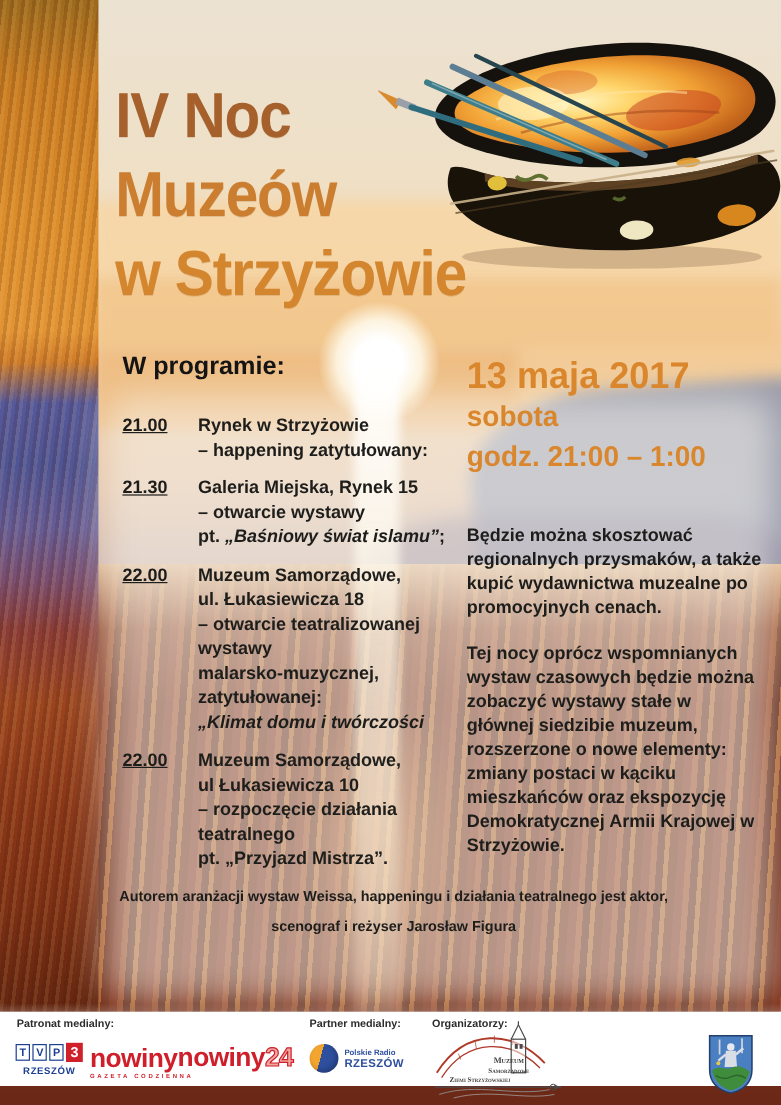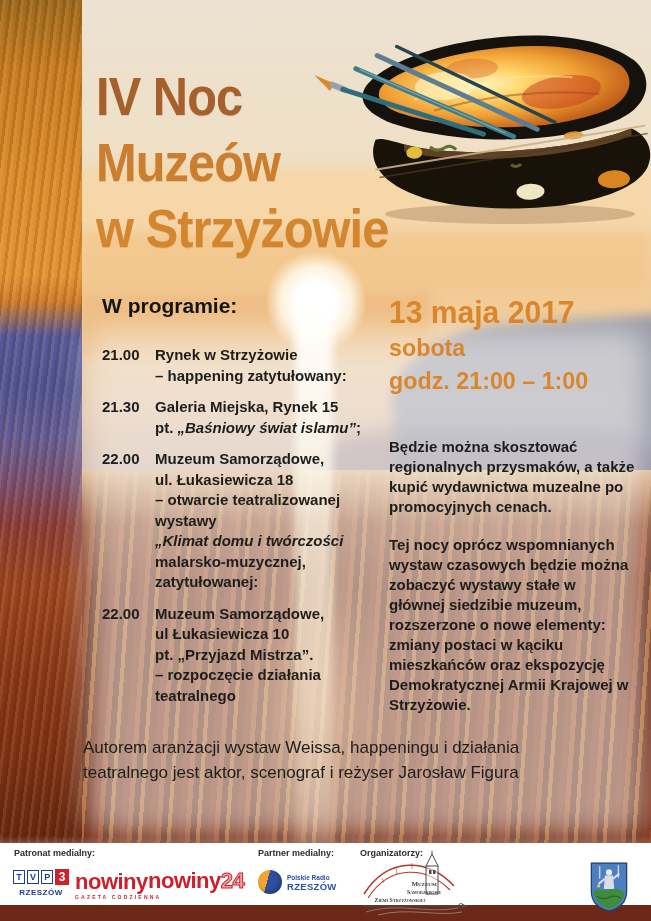--- a/index.html
+++ b/index.html
@@ -36,30 +36,30 @@
   .beamglow{position:absolute;left:248px;top:560px;width:140px;height:290px;filter:blur(18px);
     background:radial-gradient(ellipse at center,rgba(242,172,92,.5),rgba(242,172,92,0) 70%);}
   
   .title{position:absolute;left:96px;top:64px;font-weight:bold;font-size:53px;line-height:66px;letter-spacing:-1px;transform:scaleX(.92);transform-origin:left top;text-shadow:0 1px 0 rgba(120,60,10,.15);}
   .title .t1{color:#a5602c;}
   .title .t2{color:#cc7e30;}
   .title .t3{color:#d4862f;}
   .prog-heading{position:absolute;left:102px;top:294px;font-size:21px;font-weight:bold;color:#141414;}
   .prog-list{position:absolute;left:102px;top:345px;width:290px;color:#1d1d1b;}
   .prog-item{display:flex;margin-bottom:11px;}
-  .prog-time{width:44px;flex:0 0 44px;font-weight:bold;font-size:15px;line-height:20.5px;}
-  .prog-body{margin-left:9px;font-weight:bold;font-size:15px;line-height:20.5px;}
+  .prog-time{width:44px;flex:0 0 44px;font-weight:bold;font-size:15px;line-height:20.5px;text-decoration:underline;}
+  .prog-body{margin-left:19px;font-weight:bold;font-size:15px;line-height:20.5px;}
   .prog-line .it{font-style:italic;}
   .date-block{position:absolute;left:389px;top:295px;color:#d9862c;font-weight:bold;transform:scaleX(.97);transform-origin:left top;}
   .date-day{font-size:31px;line-height:36px;letter-spacing:0px;}
   .date-weekday{font-size:24px;line-height:33px;}
   .date-hours{font-size:24px;line-height:33px;}
   .desc{position:absolute;left:389px;top:437px;width:246px;color:#1d1d1b;font-size:15px;font-weight:bold;line-height:20px;}
   .desc p{margin:0 0 18px 0;}
-  .credit{position:absolute;left:83px;top:735px;width:490px;text-align:left;color:#1d1d1b;font-size:17px;font-weight:normal;line-height:25px;}
+  .credit{position:absolute;left:83px;top:735px;width:490px;text-align:center;color:#1d1d1b;font-size:12px;font-weight:bold;line-height:25px;}
   
   .footer{position:absolute;left:0;top:843px;width:651px;height:62px;background:#ffffff;}
   .footer::before{content:"";position:absolute;left:0;top:-7px;width:651px;height:7px;background:linear-gradient(180deg,rgba(150,120,110,0),rgba(170,140,130,.4));}
   .flabel{position:absolute;font-size:9px;font-weight:bold;color:#2c2c2c;}
   .lab-patronat{left:14px;top:5px;}
   .lab-partner{left:258px;top:5px;}
   .lab-org{left:360px;top:5px;}
   .tvp{position:absolute;left:13px;top:26px;width:56px;text-align:center;}
   .tvp-row{display:flex;gap:2px;justify-content:center;align-items:center;}
   .tvp-box{width:13px;height:14px;border:1.5px solid #1c3f94;color:#1c3f94;font-size:9px;font-weight:bold;display:flex;align-items:center;justify-content:center;background:#fff;}
@@ -152,40 +152,41 @@
         <div class="prog-time">21.00</div>
         <div class="prog-body">
           <div class="prog-line"><span>Rynek w Strzyżowie</span></div>
           <div class="prog-line"><span>– happening zatytułowany:</span></div>
         </div>
       </div>
       <div class="prog-item">
         <div class="prog-time">21.30</div>
         <div class="prog-body">
           <div class="prog-line"><span>Galeria Miejska, Rynek 15</span></div>
+          <div class="prog-line"><span>– otwarcie wystawy</span></div>
           <div class="prog-line"><span>pt. </span><span class="it">„Baśniowy świat islamu”</span><span>;</span></div>
         </div>
       </div>
       <div class="prog-item">
         <div class="prog-time">22.00</div>
         <div class="prog-body">
           <div class="prog-line"><span>Muzeum Samorządowe,</span></div>
           <div class="prog-line"><span>ul. Łukasiewicza 18</span></div>
           <div class="prog-line"><span>– otwarcie teatralizowanej wystawy</span></div>
+          <div class="prog-line"><span>malarsko-muzycznej, zatytułowanej:</span></div>
           <div class="prog-line"><span class="it">„Klimat domu i twórczości</span></div>
-          <div class="prog-line"><span>malarsko-muzycznej, zatytułowanej:</span></div>
         </div>
       </div>
       <div class="prog-item">
         <div class="prog-time">22.00</div>
         <div class="prog-body">
           <div class="prog-line"><span>Muzeum Samorządowe,</span></div>
           <div class="prog-line"><span>ul Łukasiewicza 10</span></div>
+          <div class="prog-line"><span>– rozpoczęcie działania teatralnego</span></div>
           <div class="prog-line"><span>pt. „Przyjazd Mistrza”.</span></div>
-          <div class="prog-line"><span>– rozpoczęcie działania teatralnego</span></div>
         </div>
       </div>
     </div>
 
   <div class="date-block">
     <div class="date-day">13 maja 2017</div>
     <div class="date-weekday">sobota</div>
     <div class="date-hours">godz. 21:00 – 1:00</div>
   </div>
 

